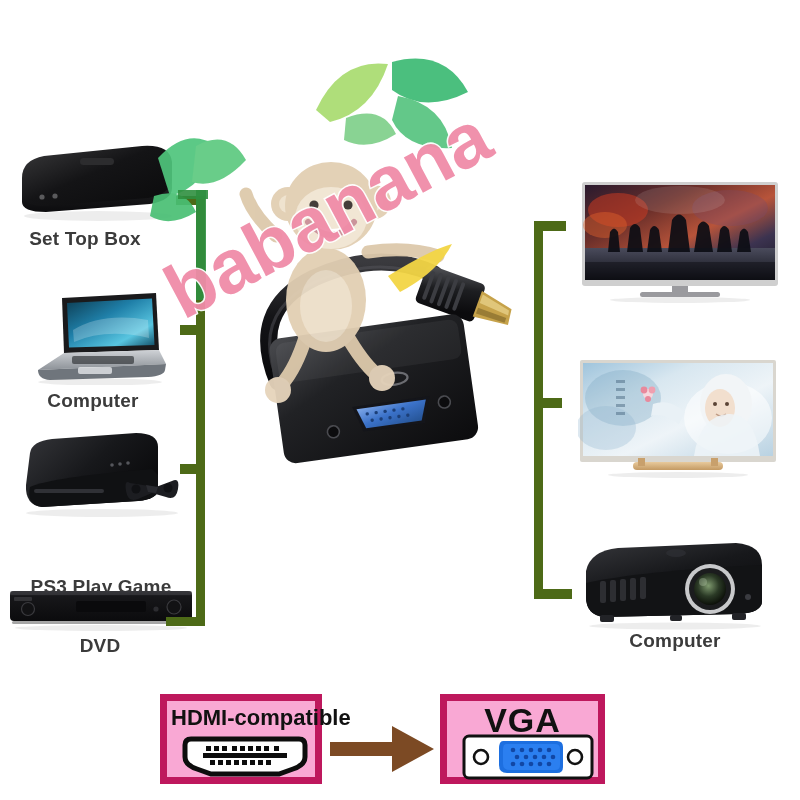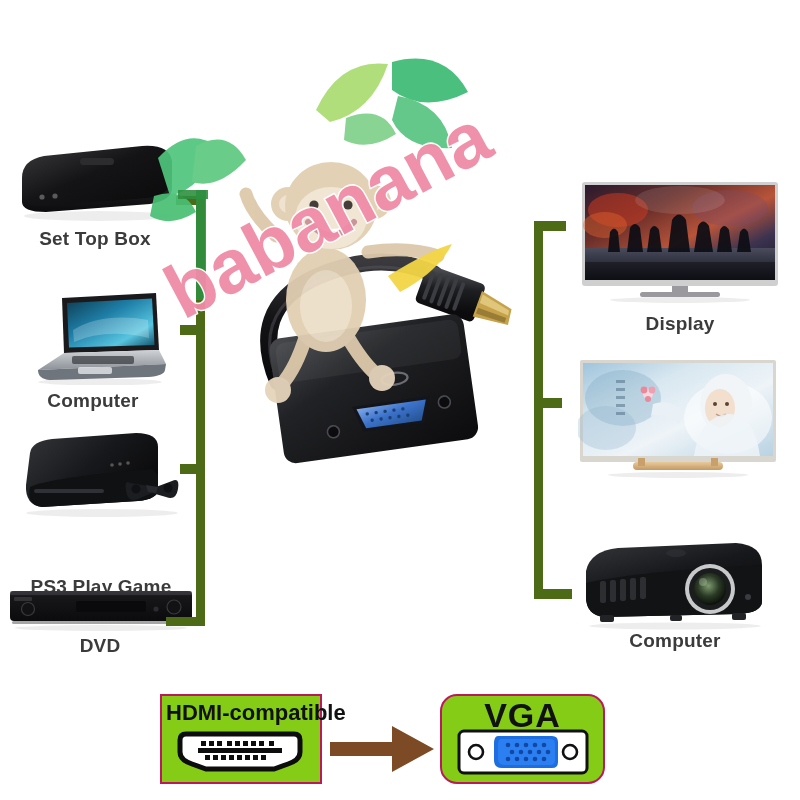--- a/index.html
+++ b/index.html
@@ -56,22 +56,22 @@
     font-family: "Liberation Sans", sans-serif;
     -webkit-text-stroke: 3px #ffffff;
     paint-order: stroke fill;
     transform: rotate(-28deg);
     opacity: .95;
   }
 
   
   .port-box {
     position: absolute;
-    background: #84cc16;
-    border: 2px solid #be185d;
+    background: #f9a8d4;
+    border: 7px solid #be185d;
     box-sizing: border-box;
   }
   .port-title {
     position: absolute;
     width: 100%;
     text-align: center;
     color: #111;
     font-weight: bold;
     font-family: "Liberation Sans", sans-serif;
     white-space: nowrap;
@@ -107,21 +107,21 @@
         </linearGradient>
       </defs>
       <path d="M12 58 L12 38 Q12 20 34 16 L132 6 Q160 4 162 22 L162 44 Q162 58 140 62 L36 70 Q12 70 12 58 Z" fill="url(#stbTop)"></path>
       <path d="M12 52 L12 62 Q12 72 36 72 L140 64 Q162 60 162 48 L162 40 Q160 54 138 58 L34 66 Q13 66 12 52 Z" fill="url(#stbSide)"></path>
       <rect x="70" y="18" width="34" height="7" rx="3.5" fill="#2c2c2e"></rect>
       <circle cx="32" cy="57" r="2.6" fill="#5a5a5c"></circle>
       <circle cx="45" cy="56" r="2.6" fill="#5a5a5c"></circle>
       <ellipse cx="88" cy="76" rx="74" ry="5" fill="#000" opacity="0.07"></ellipse>
     </svg>
   </div>
-  <div class="dev-label" style="left:10px; top:228px; width:170px;">Set Top Box</div>
+  <div class="dev-label" style="left:0; top:228px; width:170px;">Set Top Box</div>
 
   <div class="abs" style="left:28px; top:290px; width:140px; height:95px;">
     <svg width="140" height="95" viewBox="0 0 140 95">
       <defs>
         <linearGradient id="lapScr" x1="0" y1="0" x2="1" y2="1">
           <stop offset="0%" stop-color="#0d3c52"></stop>
           <stop offset="40%" stop-color="#1f7fa8"></stop>
           <stop offset="75%" stop-color="#58c5e0"></stop>
           <stop offset="100%" stop-color="#0f4a63"></stop>
         </linearGradient>
@@ -304,21 +304,20 @@
         <path d="M140 50 q4 -8 9 0 l3 22 -15 0 z"></path>
         <path d="M160 52 q4 -7 8 0 l3 20 -14 0 z"></path>
       </g>
       <rect x="5" y="82" width="190" height="18" fill="#0a0a10" opacity="0.45"></rect>
 
       <rect x="92" y="106" width="16" height="8" fill="#9a9a9e"></rect>
       <rect x="60" y="112" width="80" height="5" rx="2.5" fill="#9a9a9e"></rect>
       <ellipse cx="100" cy="120" rx="70" ry="3" fill="#000" opacity="0.07"></ellipse>
     </svg>
   </div>
-  <div class="dev-label" style="left:580px; top:313px; width:200px;">Display</div>
 
   <div class="abs" style="left:578px; top:358px; width:200px; height:122px;">
     <svg width="200" height="122" viewBox="0 0 200 122">
       <defs>
         <linearGradient id="tvScene" x1="0" y1="0" x2="1" y2="1">
           <stop offset="0%" stop-color="#9fc4dc"></stop>
           <stop offset="30%" stop-color="#d8e7f0"></stop>
           <stop offset="60%" stop-color="#eef4f8"></stop>
           <stop offset="100%" stop-color="#b9d2e2"></stop>
         </linearGradient>
@@ -434,21 +433,21 @@
       </g>
     </svg>
   </div>
 
   <div class="abs" style="left:330px; top:722px; width:108px; height:54px;">
     <svg width="108" height="54" viewBox="0 0 108 54">
       <path d="M0 20 L62 20 L62 4 L104 27 L62 50 L62 34 L0 34 Z" fill="#7c4a24"></path>
     </svg>
   </div>
 
-  <div class="port-box" style="left:440px; top:694px; width:165px; height:90px;border-radius:17px;">
+  <div class="port-box" style="left:440px; top:694px; width:165px; height:90px;">
     <div class="port-title" id="vga-title">VGA</div>
     <svg class="abs" style="left:14px; top:32px;" width="134" height="48" viewBox="0 0 134 48">
       <rect x="3" y="3" width="128" height="42" rx="5" fill="#ffffff" stroke="#111" stroke-width="3"></rect>
       <circle cx="20" cy="24" r="7" fill="#ffffff" stroke="#111" stroke-width="2.6"></circle>
       <circle cx="114" cy="24" r="7" fill="#ffffff" stroke="#111" stroke-width="2.6"></circle>
       <path d="M42 8 L96 8 Q102 8 102 14 L102 34 Q102 40 96 40 L46 40 Q38 40 38 32 L38 16 Q38 8 42 8 Z" fill="#1d6fe0"></path>
       <path d="M45 11 L94 11 Q99 11 99 16 L99 32 Q99 37 94 37 L49 37 Q42 37 42 31 L42 17 Q42 11 45 11 Z" fill="#2b7ff0"></path>
       <g fill="#1147a5">
         <circle cx="52" cy="17" r="2.3"></circle>
           <circle cx="61" cy="17" r="2.3"></circle>

